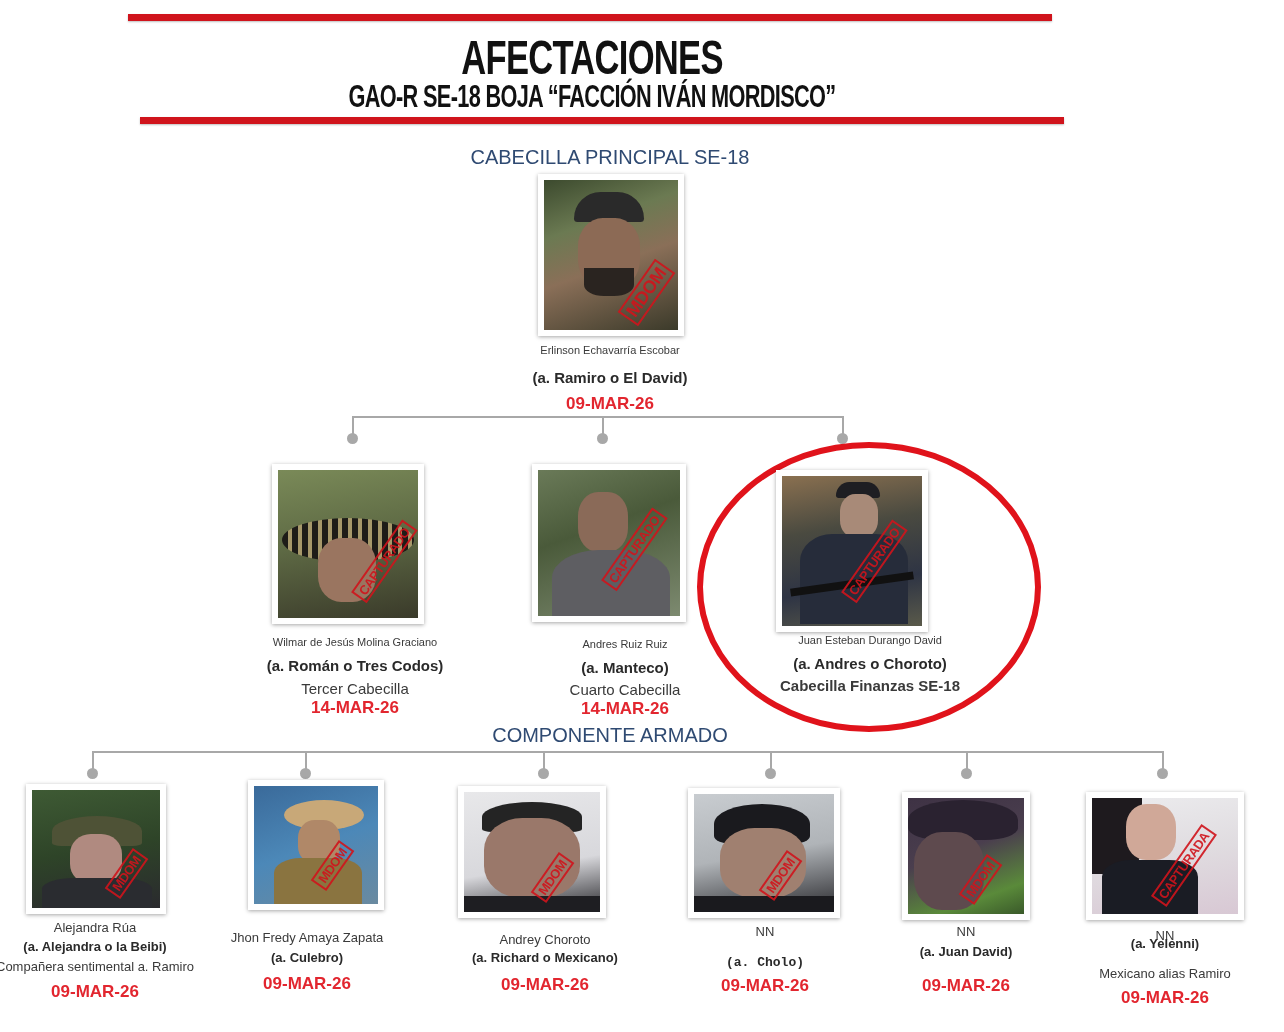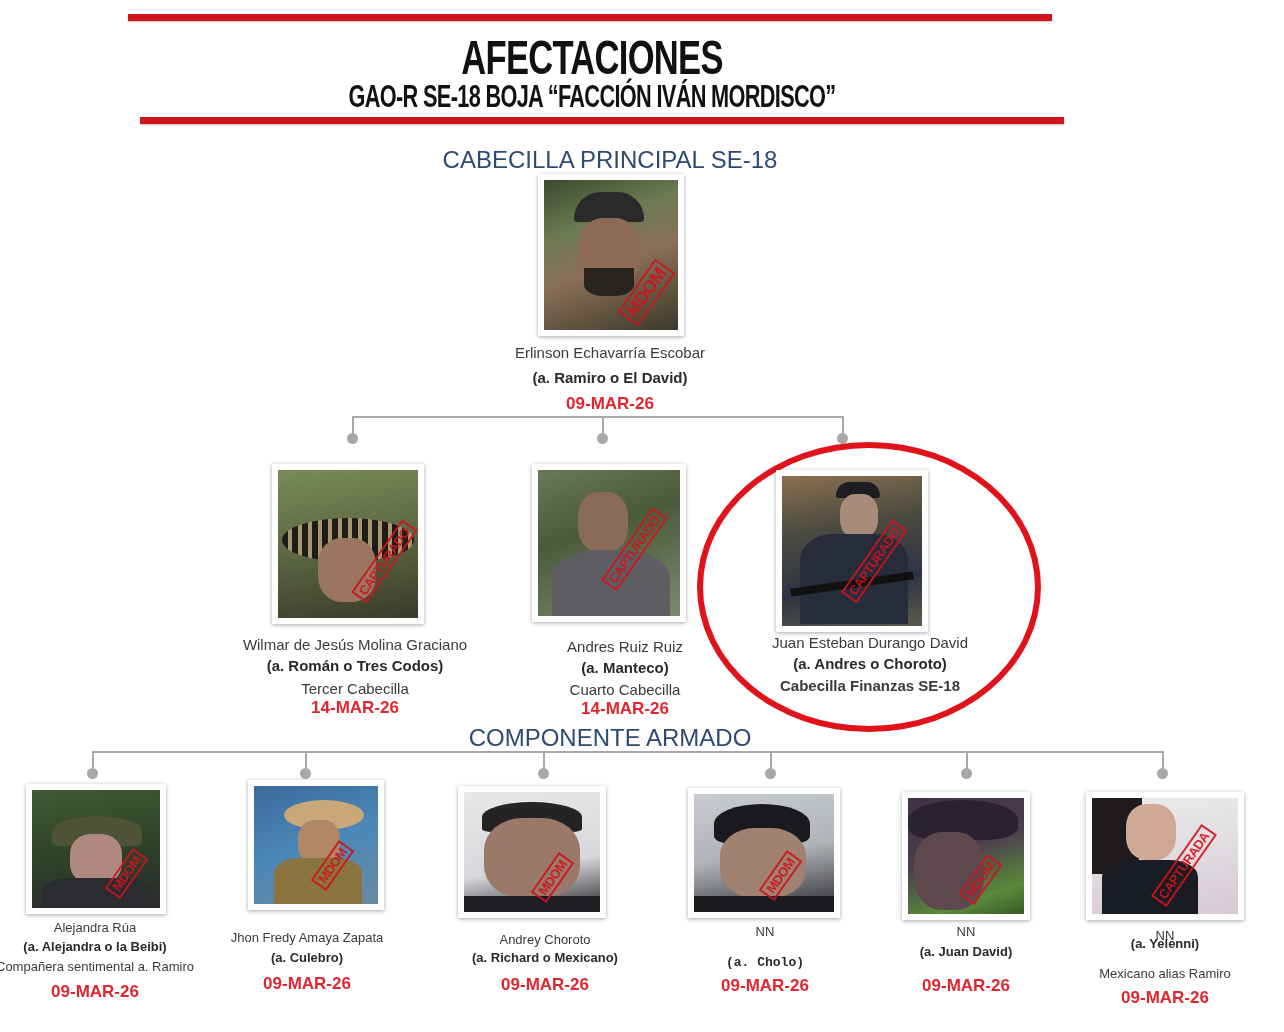--- a/index.html
+++ b/index.html
@@ -2,29 +2,29 @@
 <html><head>
 <meta charset="utf-8">
 <style>
   * { box-sizing: border-box; margin: 0; padding: 0; }
   html, body { width: 1284px; height: 1032px; background: #ffffff; overflow: hidden; }
   body { position: relative; font-family: "Liberation Sans", sans-serif; color: #333; }
   .bar { position: absolute; height: 7px; background: #d0141c; box-shadow: 0 1px 2px rgba(0,0,0,0.25); }
   .title { position: absolute; left: 0; width: 1184px; text-align: center; font-family: "Liberation Sans", sans-serif; font-weight: 700; color: #111; letter-spacing: -1px; transform-origin: center; }
   .t1 { top: 30px; font-size: 48px; transform: scaleX(0.72); left: 0; width: 1184px; }
   .t2 { top: 78px; font-size: 32px; transform: scaleX(0.68); left: 0; width: 1184px; }
-  .section { position: absolute; font-size: 24px; color: #2f4a72; text-align: center; white-space: nowrap; }
+  .section { position: absolute; font-size: 20px; color: #2f4a72; text-align: center; white-space: nowrap; }
   .line { position: absolute; background: #a8a8a8; }
   .dot { position: absolute; width: 11px; height: 11px; border-radius: 50%; background: #a8a8a8; }
   .card { position: absolute; text-align: center; }
   .photo { position: absolute; background: #fff; padding: 6px; box-shadow: 0 1px 4px rgba(0,0,0,0.35); }
   .photo .img { width: 100%; height: 100%; position: relative; overflow: hidden; }
   .stamp { position: absolute; color: #d0141c; font-weight: 700; font-family: "Liberation Sans", sans-serif; border: 2px solid #d0141c; padding: 0 3px; transform: rotate(-55deg); letter-spacing: -0.5px; opacity: 0.9; white-space: nowrap; }
   .txt { position: absolute; left: 0; right: 0; text-align: center; white-space: nowrap; }
-  .nm { font-size: 15px; color: #3a3a3a; }
+  .nm { font-size: 11px; color: #3a3a3a; }
   .al { font-size: 15px; font-weight: 700; color: #2a2a2a; }
   .rl { font-size: 15px; color: #3a3a3a; }
   .dt { font-size: 17px; font-weight: 700; color: #e2262f; }
   .sm .nm, .sm .rl { font-size: 13px; }
   .sm .al { font-size: 13px; }
   .sm .dt { font-size: 17px; }
   .ring { position: absolute; left: 697px; top: 442px; width: 344px; height: 290px; border: 6px solid #e0131b; border-radius: 50%; }
 </style>
 </head>
 <body>

